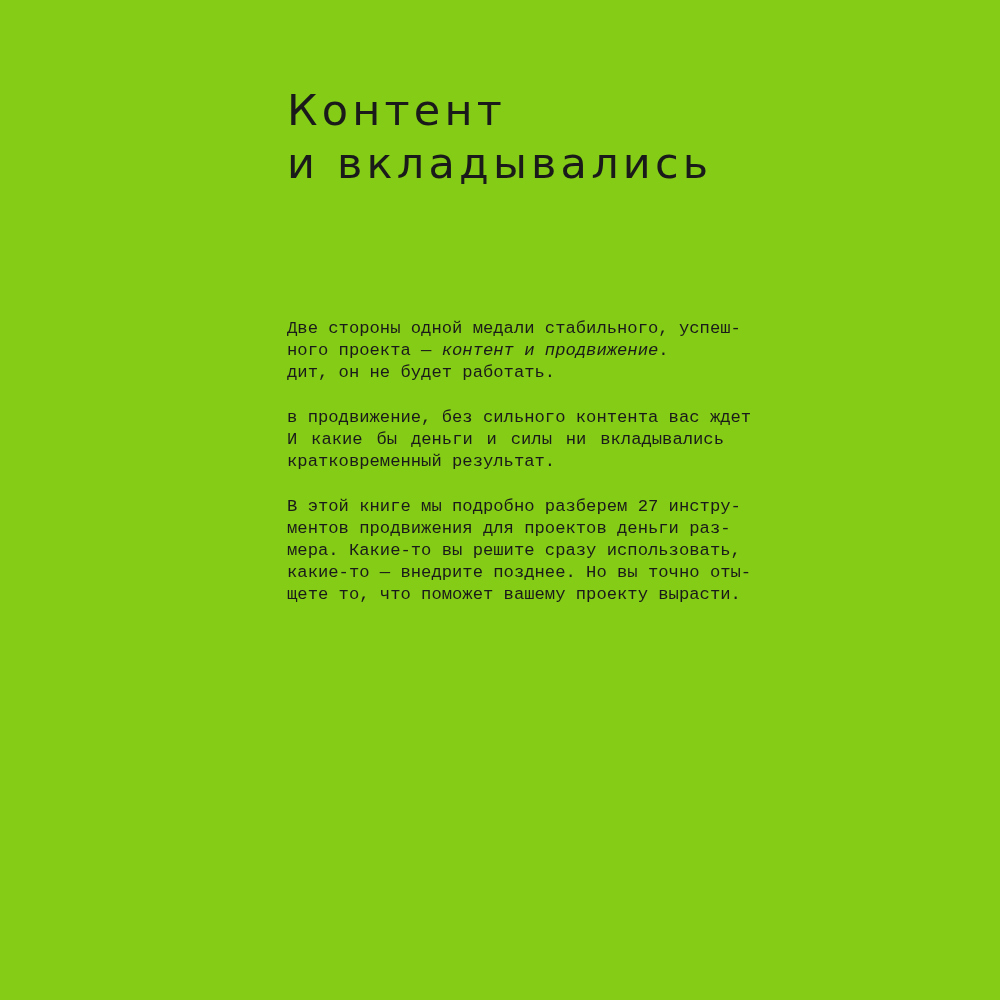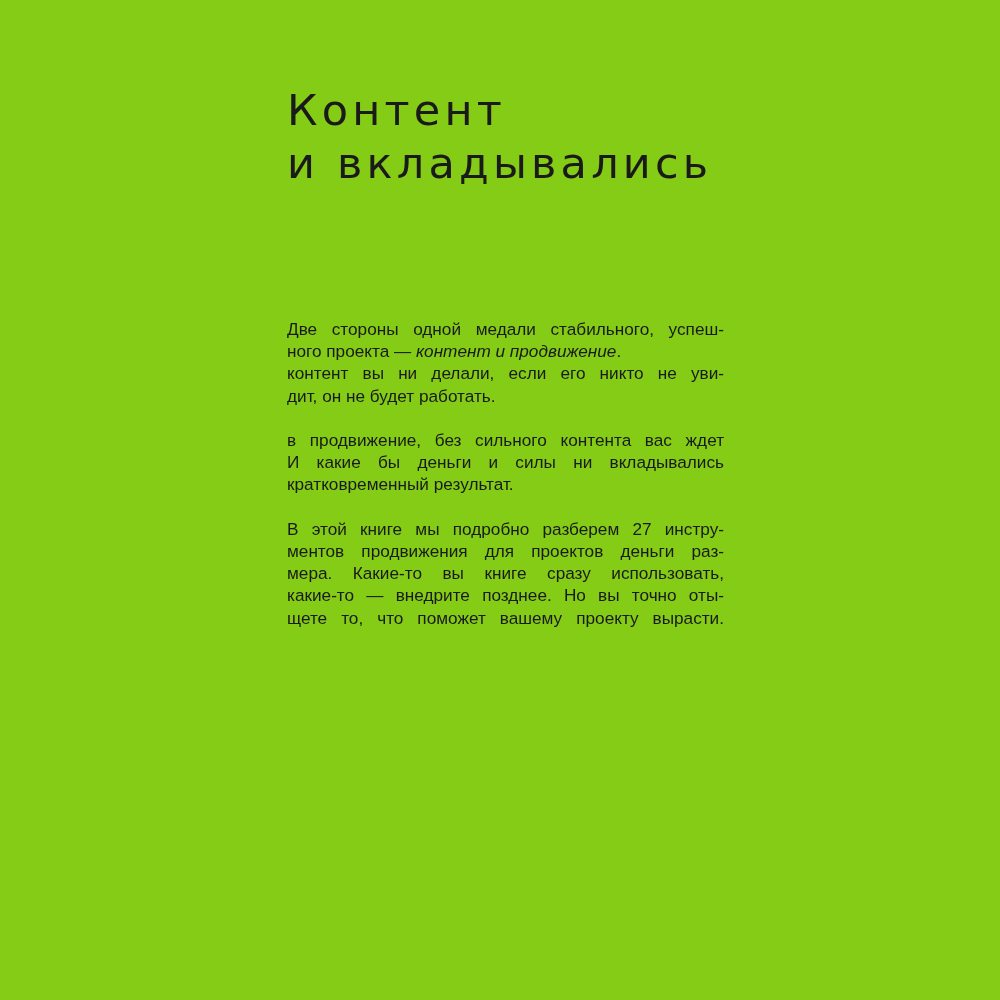--- a/index.html
+++ b/index.html
@@ -31,21 +31,21 @@
       line-height: 53px;
       letter-spacing: 4.2px;
       color: #1a1a1a;
     }
     .title .line { display: block; white-space: nowrap; }
     .body {
       position: absolute;
       left: 287px;
       top: 318px;
       width: 437px;
-      font-family: Liberation Sans, sans-serif;
+      font-family: Liberation Mono, monospace;
       font-size: 17.2px;
       line-height: 22.2px;
       color: #1a1a1a;
     }
     .para {
       margin: 0 0 22.2px 0;
     }
     .ln {
       display: block;
       white-space: nowrap;
@@ -66,32 +66,31 @@
   <h1 class="title">
     <span class="line">Контент</span>
     <span class="line">и вкладывались</span>
   </h1>
 
   <div class="body">
 
     <p class="para">
       <span class="ln">Две стороны одной медали стабильного, успеш-</span>
       <span class="ln last"><span>ного проекта — </span><em>контент и продвижение</em><span>.</span></span>
-      <span class="ln">контент вы ни делали, если его никто не уви-</span>
       <span class="ln last">дит, он не будет работать.</span>
     </p>
 
     <p class="para">
       <span class="ln">в продвижение, без сильного контента вас ждет</span>
       <span class="ln">И какие бы деньги и силы ни вкладывались</span>
       <span class="ln last">кратковременный результат.</span>
     </p>
 
     <p class="para">
       <span class="ln">В этой книге мы подробно разберем 27 инстру-</span>
       <span class="ln">ментов продвижения для проектов деньги раз-</span>
-      <span class="ln">мера. Какие-то вы книге сразу использовать,</span>
+      <span class="ln">мера. Какие-то вы решите сразу использовать,</span>
       <span class="ln">какие-то — внедрите позднее. Но вы точно оты-</span>
       <span class="ln">щете то, что поможет вашему проекту вырасти.</span>
     </p>
 
   </div>
 </div>
 
 </body></html>

